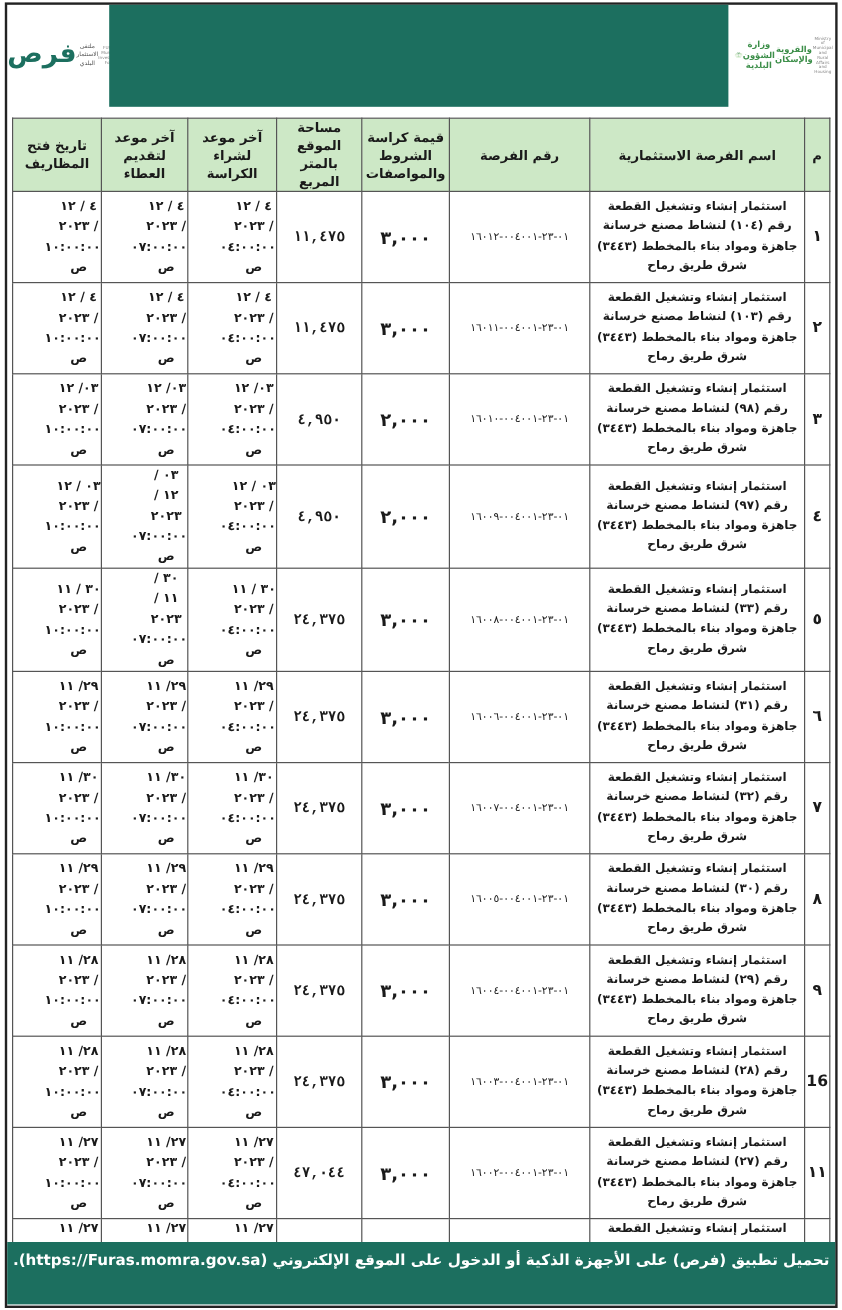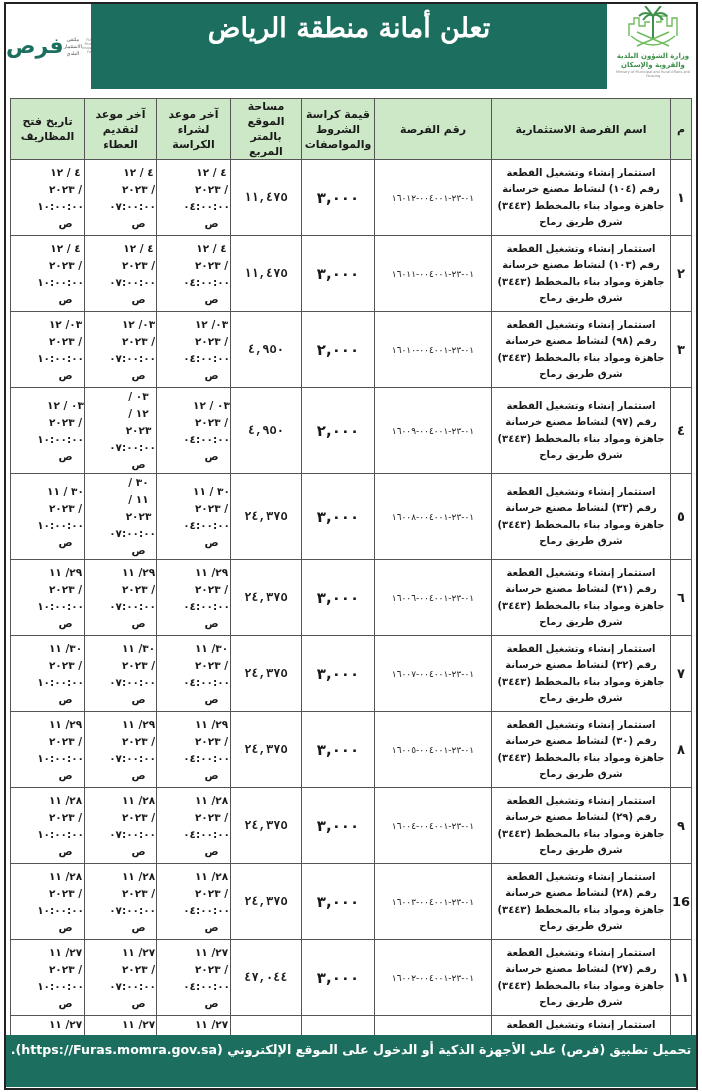--- a/index.html
+++ b/index.html
@@ -1,21 +1,21 @@
 <!DOCTYPE html>
 <html><head>
 <meta charset="utf-8">
 <style>
   * { box-sizing: border-box; margin: 0; padding: 0; }
   html, body { width: 702px; height: 1092px; background: #ffffff; overflow: hidden; }
   body { font-family: "DejaVu Sans", sans-serif; color: #1a1a1a; position: relative; }
   .frame { position: absolute; left: 4px; top: 2px; width: 694px; height: 1088px; border: 2px solid #222; background: #fff; }
 
   
-  .logo-right { position: absolute; right: 8px; top: 6px; width: 82px; height: 80px; display: flex; flex-direction: column; align-items: center; }
+  .logo-right { position: absolute; right: 8px; top: 6px; width: 82px; height: 80px; display: flex; align-items: center; }
   .logo-left { position: absolute; left: 6px; top: 6px; width: 80px; height: 80px; display: flex; flex-direction: row; align-items: center; }
   .logo-text-r { font-size: 7px; color: #3d8f4a; text-align: center; line-height: 9px; font-weight: bold; direction: rtl; }
   .logo-text-l { font-size: 5px; color: #555; text-align: center; line-height: 7px; direction: rtl; }
   .logo-tiny { font-size: 3.5px; color: #888; text-align: center; }
   .banner { position: absolute; left: 91px; top: 4px; width: 516px; height: 85px; background: #1c6f5f; color: #fff; text-align: center; direction: rtl; }
   .banner .t1 { font-family: "DejaVu Serif", serif; font-weight: bold; font-size: 27px; line-height: 44px; margin-top: 2px; letter-spacing: 1px; }
   .banner .t2 { font-weight: bold; font-size: 15.5px; line-height: 30px; }
 
   
   table { position: absolute; left: 10px; top: 98px; width: 681px; border-collapse: collapse; direction: rtl; table-layout: fixed; }
@@ -58,21 +58,20 @@
   <svg width="54" height="16" viewBox="0 0 54 16">
     <path d="M2 15 V9 h4 v-6 h4 v10 h4 v-8 h4 v6 h4 v-10 h4 v8 h4 v-4 h4 v6 h4 v-9 h4 v13" fill="none" stroke="#5bc07a" stroke-width="1.6"></path>
   </svg>
   <div style="font-family:'DejaVu Sans',sans-serif;font-size:22px;font-weight:bold;color:#1c6f5f;line-height:26px;direction:rtl;">فرص</div>
   <div style="width:56px;height:1px;background:#888;margin:2px 0;"></div>
   <div class="logo-text-l">ملتقى الاستثمار البلدي</div>
   <div class="logo-tiny">FURAS | Municipal Investments Forum</div>
 </div>
 
 <div class="banner">
-  <div class="t1">تعلن أمانة منطقة الرياض</div>
 </div>
 
 <table>
   <colgroup>
     <col style="width:21px">
       <col style="width:179px">
       <col style="width:117px">
       <col style="width:73px">
     <col style="width:71px">
       <col style="width:74px">

